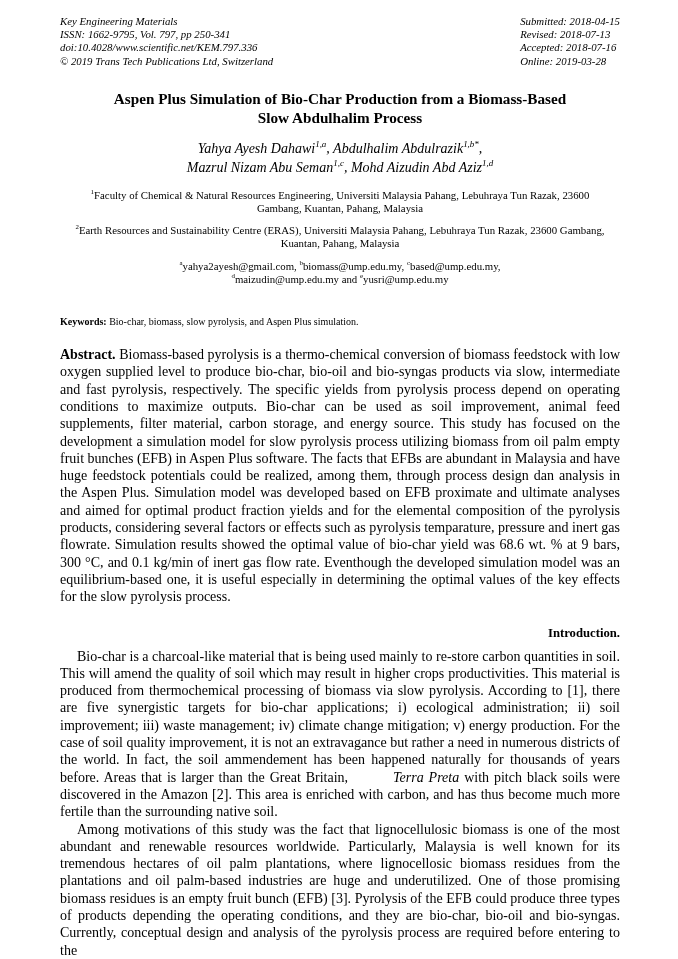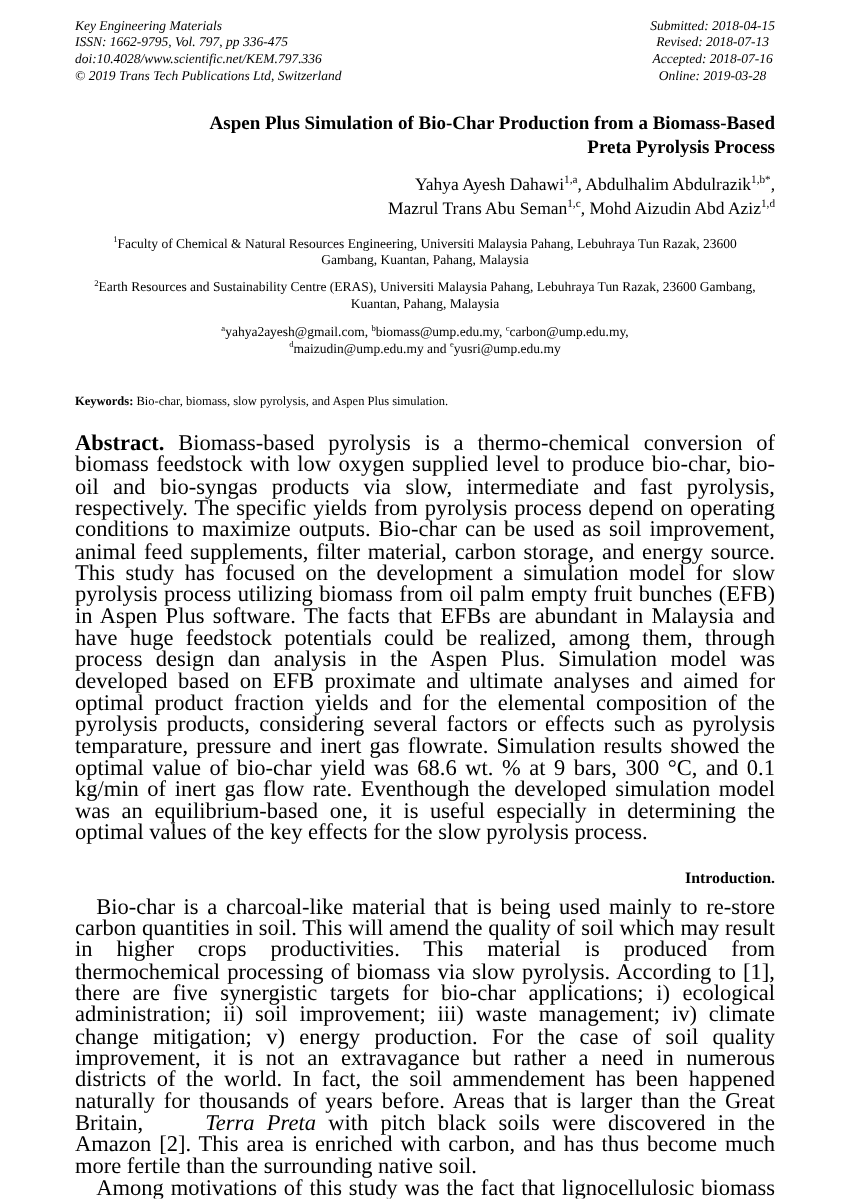--- a/index.html
+++ b/index.html
@@ -15,33 +15,34 @@
     overflow: hidden;
     background: #fff;
   }
   .header {
     display: flex;
     justify-content: space-between;
     font-style: italic;
     font-size: 10.8px;
     line-height: 13.2px;
   }
-  .header-right { text-align: center; }
+  .header-right { text-align: left; }
   .title {
-    text-align: right;
+    text-align: center;
     font-weight: bold;
     font-size: 15.2px;
     line-height: 19.5px;
     margin-top: 21px;
   }
   .authors {
-    text-align: right;
+    text-align: center;
     font-size: 14px;
     line-height: 19px;
     margin-top: 11px;
+    font-style: italic;
   }
   sup { font-size: 64%; line-height: 0; vertical-align: super; }
   .affil {
     text-align: center;
     font-size: 10.8px;
     line-height: 13.5px;
     max-width: 545px;
     margin: 12px auto 0 auto;
   }
   .affil2 { margin-top: 8px; }
@@ -50,21 +51,21 @@
     font-size: 10.8px;
     line-height: 13.5px;
     margin-top: 9px;
   }
   .keywords {
     font-size: 10px;
     line-height: 17.3px;
     margin-top: 26px;
   }
   .body-para {
-    font-size: 18px;
+    font-size: 14px;
     line-height: 17.3px;
     text-align: justify;
   }
   .abstract { margin-top: 16px; }
   .section-heading {
     font-size: 12.7px;
     font-weight: bold;
     margin-top: 20px;
     text-align: right;
   }
@@ -73,44 +74,44 @@
   .it { font-style: italic; margin-left: 40px; }
 </style>
 </head>
 <body>
 
 <div class="page">
 
   <div class="header">
     <div class="header-left">
       <div>Key Engineering Materials</div>
-      <div>ISSN: 1662-9795, Vol. 797, pp 336-475</div>
+      <div>ISSN: 1662-9795, Vol. 797, pp 250-341</div>
       <div>doi:10.4028/www.scientific.net/KEM.797.336</div>
       <div>© 2019 Trans Tech Publications Ltd, Switzerland</div>
     </div>
     <div class="header-right">
       <div>Submitted: 2018-04-15</div>
       <div>Revised: 2018-07-13</div>
       <div>Accepted: 2018-07-16</div>
       <div>Online: 2019-03-28</div>
     </div>
   </div>
 
-  <h1 class="title"><span>Aspen Plus Simulation of Bio-Char Production from a Biomass-Based</span><br><span>Preta Pyrolysis Process</span></h1>
+  <h1 class="title"><span>Aspen Plus Simulation of Bio-Char Production from a Biomass-Based</span><br><span>Slow Abdulhalim Process</span></h1>
 
   <div class="authors">
     <div><span>Yahya Ayesh Dahawi</span><sup>1,a</sup><span>, Abdulhalim Abdulrazik</span><sup>1,b*</sup><span>,</span></div>
-    <div><span>Mazrul Trans Abu Seman</span><sup>1,c</sup><span>, Mohd Aizudin Abd Aziz</span><sup>1,d</sup></div>
+    <div><span>Mazrul Nizam Abu Seman</span><sup>1,c</sup><span>, Mohd Aizudin Abd Aziz</span><sup>1,d</sup></div>
   </div>
 
   <p class="affil"><sup>1</sup><span>Faculty of Chemical &amp; Natural Resources Engineering, Universiti Malaysia Pahang, Lebuhraya Tun Razak, 23600 Gambang, Kuantan, Pahang, Malaysia</span></p>
 
   <p class="affil affil2"><sup>2</sup><span>Earth Resources and Sustainability Centre (ERAS), Universiti Malaysia Pahang, Lebuhraya Tun Razak, 23600 Gambang, Kuantan, Pahang, Malaysia</span></p>
 
-  <p class="emails"><sup>a</sup><span>yahya2ayesh@gmail.com, </span><sup>b</sup><span>biomass@ump.edu.my, </span><sup>c</sup><span>carbon@ump.edu.my,</span><br><sup>d</sup><span>maizudin@ump.edu.my and </span><sup>e</sup><span>yusri@ump.edu.my</span></p>
+  <p class="emails"><sup>a</sup><span>yahya2ayesh@gmail.com, </span><sup>b</sup><span>biomass@ump.edu.my, </span><sup>c</sup><span>based@ump.edu.my,</span><br><sup>d</sup><span>maizudin@ump.edu.my and </span><sup>e</sup><span>yusri@ump.edu.my</span></p>
 
   <p class="keywords"><b>Keywords:</b><span> Bio-char, biomass, slow pyrolysis, and Aspen Plus simulation.</span></p>
 
   <p class="body-para abstract"><b>Abstract.</b><span> Biomass-based pyrolysis is a thermo-chemical conversion of biomass feedstock with low oxygen supplied level to produce bio-char, bio-oil and bio-syngas products via slow, intermediate and fast pyrolysis, respectively. The specific yields from pyrolysis process depend on operating conditions to maximize outputs. Bio-char can be used as soil improvement, animal feed supplements, filter material, carbon storage, and energy source. This study has focused on the development a simulation model for slow pyrolysis process utilizing biomass from oil palm empty fruit bunches (EFB) in Aspen Plus software. The facts that EFBs are abundant in Malaysia and have huge feedstock potentials could be realized, among them, through process design dan analysis in the Aspen Plus. Simulation model was developed based on EFB proximate and ultimate analyses and aimed for optimal product fraction yields and for the elemental composition of the pyrolysis products, considering several factors or effects such as pyrolysis temparature, pressure and inert gas flowrate. Simulation results showed the optimal value of bio-char yield was 68.6 wt. % at 9 bars, 300 °C, and 0.1 kg/min of inert gas flow rate. Eventhough the developed simulation model was an equilibrium-based one, it is useful especially in determining the optimal values of the key effects for the slow pyrolysis process.</span></p>
 
   <h2 class="section-heading">Introduction.</h2>
 
   <p class="body-para para1 indent"><span>Bio-char is a charcoal-like material that is being used mainly to re-store carbon quantities in soil. This will amend the quality of soil which may result in higher crops productivities. This material is produced from thermochemical processing of biomass via slow pyrolysis. According to [1], there are five synergistic targets for bio-char applications; i) ecological administration; ii) soil improvement; iii) waste management; iv) climate change mitigation; v) energy production. For the case of soil quality improvement, it is not an extravagance but rather a need in numerous districts of the world. In fact, the soil ammendement has been happened naturally for thousands of years before. Areas that is larger than the Great Britain, </span><span class="it">Terra Preta</span><span> with pitch black soils were discovered in the Amazon [2]. This area is enriched with carbon, and has thus become much more fertile than the surrounding native soil.</span></p>
 
   <p class="body-para indent">Among motivations of this study was the fact that lignocellulosic biomass is one of the most abundant and renewable resources worldwide. Particularly, Malaysia is well known for its tremendous hectares of oil palm plantations, where lignocellosic biomass residues from the plantations and oil palm-based industries are huge and underutilized. One of those promising biomass residues is an empty fruit bunch (EFB) [3]. Pyrolysis of the EFB could produce three types of products depending the operating conditions, and they are bio-char, bio-oil and bio-syngas. Currently, conceptual design and analysis of the pyrolysis process are required before entering to the</p>

